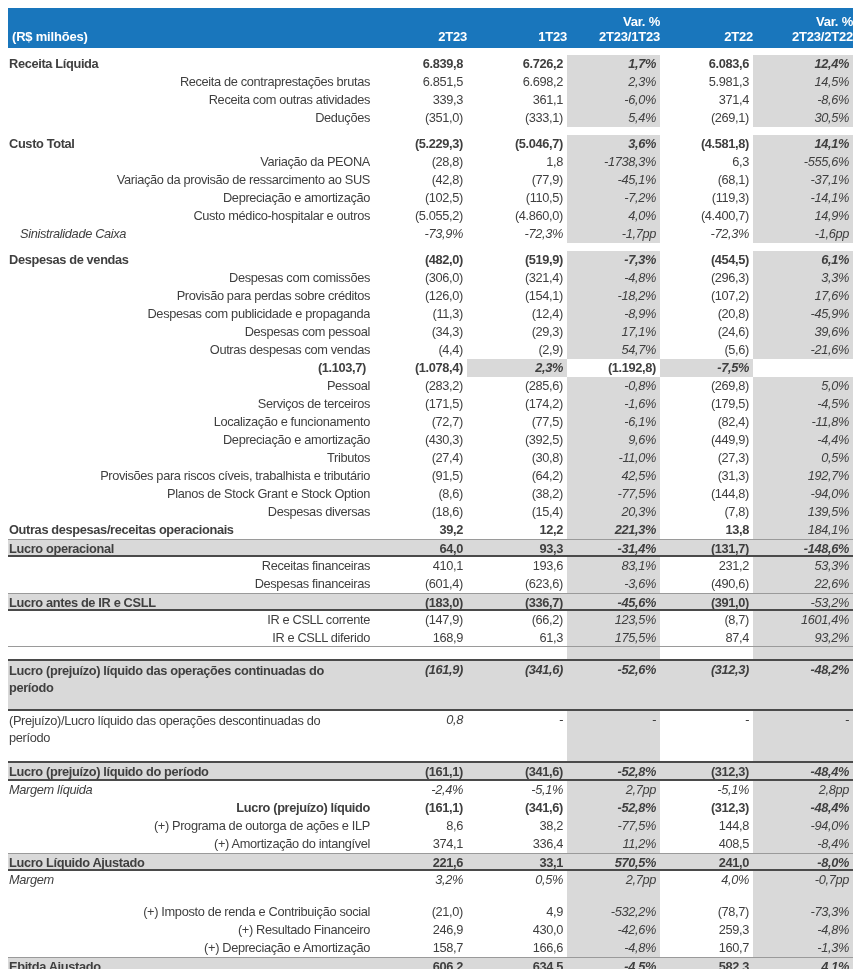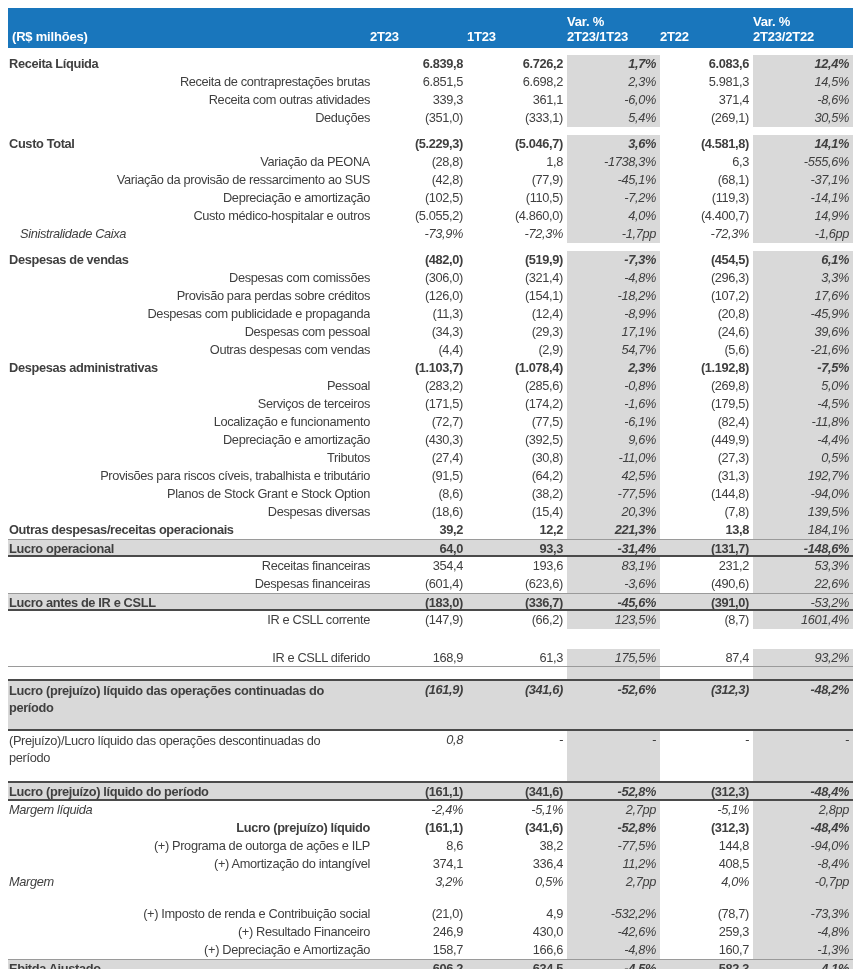--- a/index.html
+++ b/index.html
@@ -18,42 +18,42 @@
     color:var(--text);
   }
   .tbl{margin:8px 3px 0 8px;width:845px;}
   
   .hrow{
     display:grid;grid-template-columns:var(--cols);
     height:40px;background:var(--header_bg);color:#fff;
     font-weight:bold;font-size:13px;letter-spacing:-0.2px;
     margin-bottom:7px;
   }
-  .hcell{display:flex;flex-direction:column;justify-content:flex-end;align-items:flex-start;padding-bottom:4px;line-height:15px;}
+  .hcell{display:flex;flex-direction:column;justify-content:flex-end;align-items:flex-end;padding-bottom:4px;line-height:15px;}
   .hcell.hlabel{align-items:flex-start;padding-left:4px;text-align:right;}
   .hcell .l1:empty{display:none;}
   
   .row{
     display:grid;grid-template-columns:var(--cols);
     height:18px;line-height:18px;font-size:12.8px;letter-spacing:-0.35px;
   }
   .cell{white-space:nowrap;overflow:hidden;}
   .label{padding-left:1px;}
   .v{text-align:right;padding-right:4px;}
   .c3,.c5{background:var(--band);font-style:italic;}
   .ind .label{padding-left:62px;text-align:right;}
   .inds .label{padding-left:12px;}
   .head,.hl,.subbold{font-weight:bold;}
   .hl{background:var(--band);}
   .ratio{font-style:italic;}
   .iv .v{}
   .var2reg .c5{font-weight:normal;}
   .bt1{border-top:1px solid var(--border_light);}
   .bt2{border-top:2px solid var(--border_dark);}
-  .bb1{border-bottom:1px solid var(--border_light);margin-top:20px;}
+  .bb1{border-bottom:1px solid var(--border_light);}
   .bb2{border-bottom:2px solid var(--border_dark);}
   .gap{height:8px;}
   .gap .c3,.gap .c5{background:transparent;}
   .spacer{height:12px;}
   .spacer.tall{height:14px;}
   .wrap{height:52px;line-height:17px;}
   .wrap .label{white-space:normal;padding-right:34px;padding-top:1px;}
   .wrap .v{font-style:italic;}
 </style>
 </head>
@@ -224,21 +224,20 @@
   </div>
       <div class="row sub ind">
     <div class="cell label">Outras despesas com vendas</div>
     <div class="cell v c1">(4,4)</div>
     <div class="cell v c2">(2,9)</div>
     <div class="cell v c3">54,7%</div>
     <div class="cell v c4">(5,6)</div>
     <div class="cell v c5">-21,6%</div>
   </div>
       <div class="row head">
-    <div class="cell label">Despesas administrativas</div>
     <div class="cell v c1">(1.103,7)</div>
     <div class="cell v c2">(1.078,4)</div>
     <div class="cell v c3">2,3%</div>
     <div class="cell v c4">(1.192,8)</div>
     <div class="cell v c5">-7,5%</div>
   </div>
       <div class="row sub ind">
     <div class="cell label">Pessoal</div>
     <div class="cell v c1">(283,2)</div>
     <div class="cell v c2">(285,6)</div>
@@ -313,21 +312,21 @@
       <div class="row hl bt1 bb2">
     <div class="cell label">Lucro operacional</div>
     <div class="cell v c1">64,0</div>
     <div class="cell v c2">93,3</div>
     <div class="cell v c3">-31,4%</div>
     <div class="cell v c4">(131,7)</div>
     <div class="cell v c5">-148,6%</div>
   </div>
       <div class="row sub ind">
     <div class="cell label">Receitas financeiras</div>
-    <div class="cell v c1">354,4</div>
+    <div class="cell v c1">410,1</div>
     <div class="cell v c2">193,6</div>
     <div class="cell v c3">83,1%</div>
     <div class="cell v c4">231,2</div>
     <div class="cell v c5">53,3%</div>
   </div>
       <div class="row sub ind">
     <div class="cell label">Despesas financeiras</div>
     <div class="cell v c1">(601,4)</div>
     <div class="cell v c2">(623,6)</div>
     <div class="cell v c3">-3,6%</div>
@@ -415,20 +414,28 @@
     <div class="cell v c5">-94,0%</div>
   </div>
       <div class="row sub ind iv">
     <div class="cell label">(+) Amortização do intangível</div>
     <div class="cell v c1">374,1</div>
     <div class="cell v c2">336,4</div>
     <div class="cell v c3">11,2%</div>
     <div class="cell v c4">408,5</div>
     <div class="cell v c5">-8,4%</div>
   </div>
+      <div class="row hl bt1 bb2">
+    <div class="cell label">Lucro Líquido Ajustado</div>
+    <div class="cell v c1">221,6</div>
+    <div class="cell v c2">33,1</div>
+    <div class="cell v c3">570,5%</div>
+    <div class="cell v c4">241,0</div>
+    <div class="cell v c5">-8,0%</div>
+  </div>
       <div class="row ratio">
     <div class="cell label">Margem</div>
     <div class="cell v c1">3,2%</div>
     <div class="cell v c2">0,5%</div>
     <div class="cell v c3">2,7pp</div>
     <div class="cell v c4">4,0%</div>
     <div class="cell v c5">-0,7pp</div>
   </div>
       <div class="row spacer tall">
     <div class="cell label"></div>

